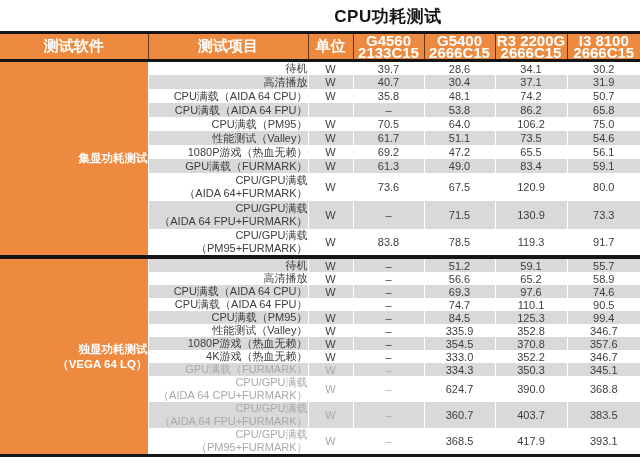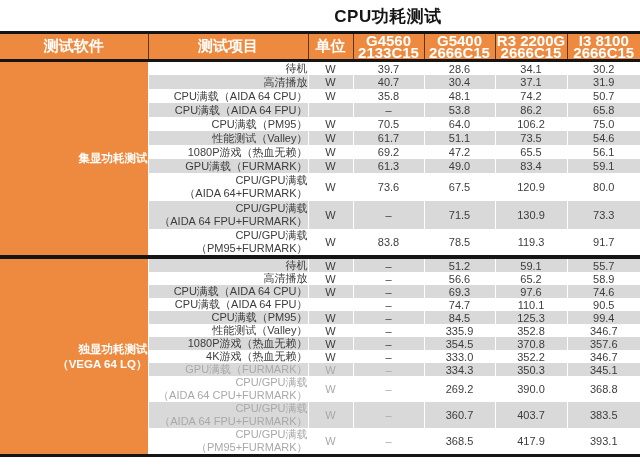--- a/index.html
+++ b/index.html
@@ -301,21 +301,21 @@
           <td class="val">350.3</td>
           <td class="val">345.1</td>
         </tr>
         <tr class="double g2 dim">
           <td class="item">
             <div>CPU/GPU满载</div>
             <div>（AIDA 64 CPU+FURMARK）</div>
           </td>
           <td class="unit">W</td>
           <td class="val dash">–</td>
-          <td class="val">269.2</td>
+          <td class="val">624.7</td>
           <td class="val">390.0</td>
           <td class="val">368.8</td>
         </tr>
         <tr class="shade double g2 dim">
           <td class="item">
             <div>CPU/GPU满载</div>
             <div>（AIDA 64 FPU+FURMARK）</div>
           </td>
           <td class="unit">W</td>
           <td class="val dash">–</td>

